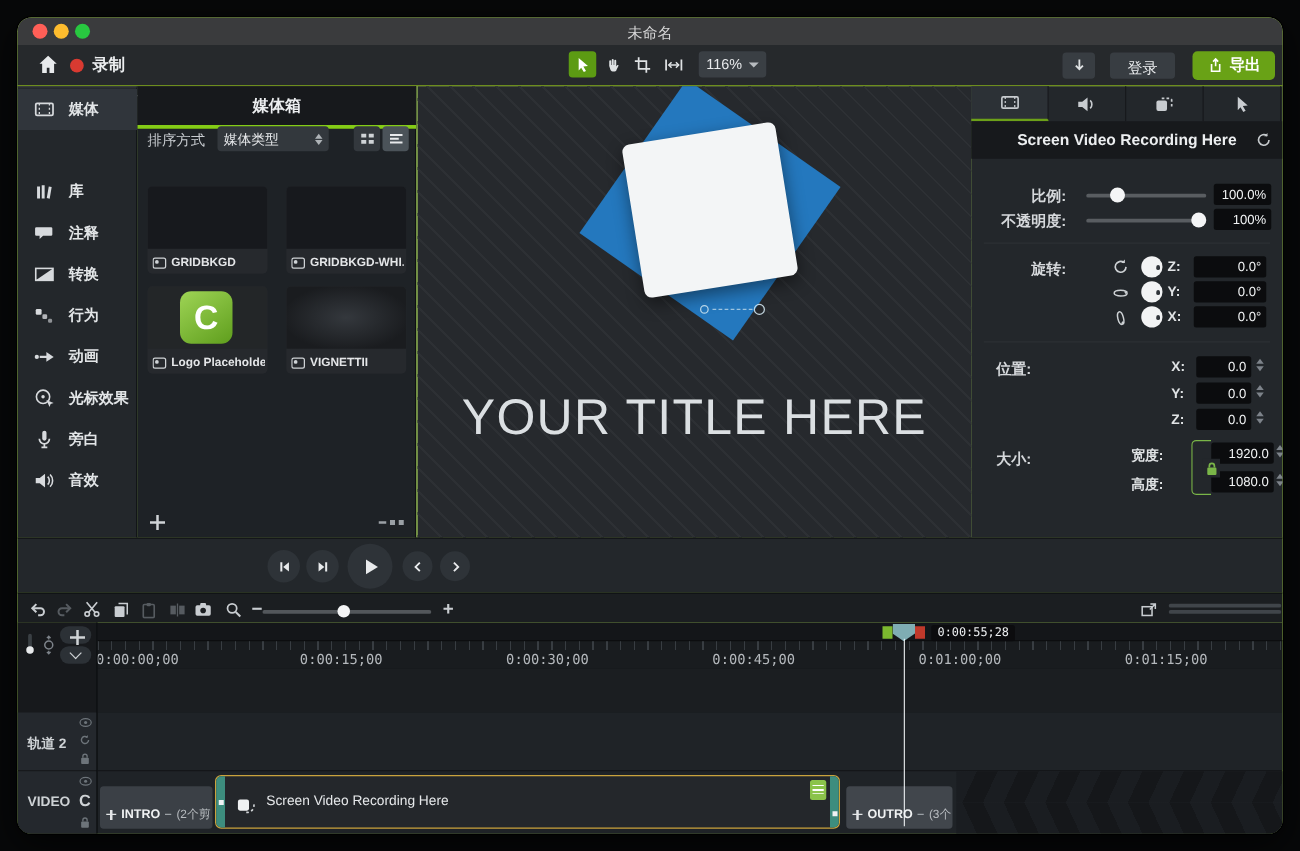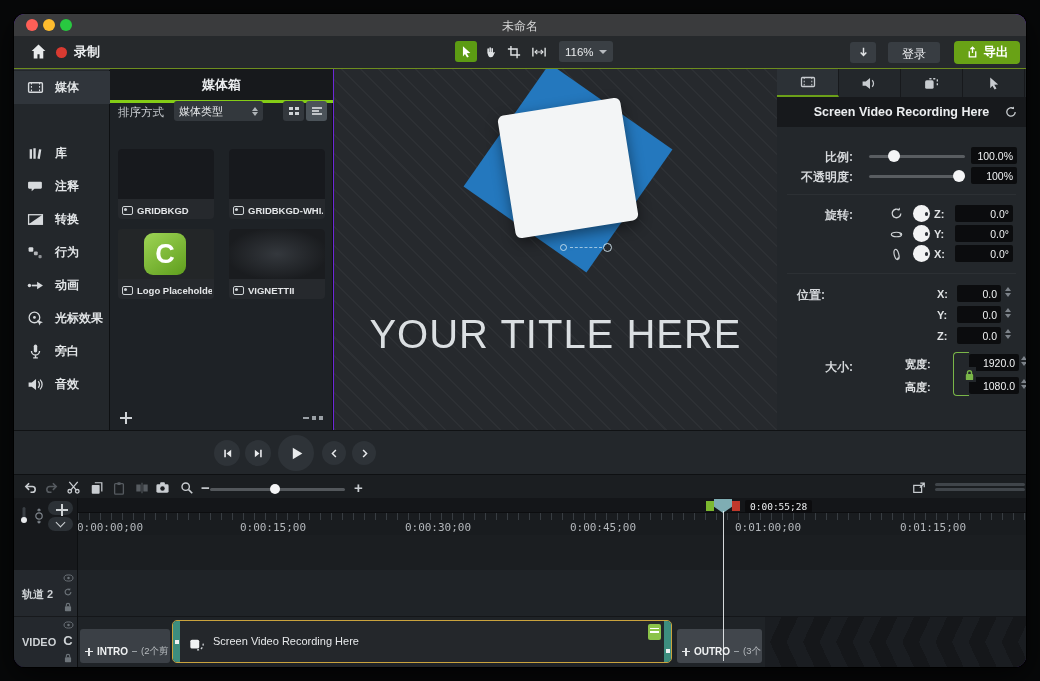--- a/index.html
+++ b/index.html
@@ -1,20 +1,20 @@
 <!DOCTYPE html>
 <html><head>
 <meta charset="utf-8">
 <style>
   * { margin:0; padding:0; box-sizing:border-box; }
   html,body { width:1040px; height:681px; background:#070809; overflow:hidden;
               font-family:"Liberation Sans","DejaVu Sans",sans-serif; }
   .abs { position:absolute; }
   .window { position:absolute; left:14px; top:14px; width:1012px; height:653px;
-            background:#6d28d9; border-radius:11px; overflow:hidden;
+            background:#bef264; border-radius:11px; overflow:hidden;
             box-shadow:0 0 0 1px #000, 0 8px 30px rgba(0,0,0,.7); }
   svg { display:block; }
 
   
   .titlebar { left:0; top:0; width:1012px; height:22px; background:#3a3b3d; }
   .tl-dot { width:12px; height:12px; border-radius:50%; top:5px; }
   .title-text { width:100%; text-align:center; top:4px; font-size:12px; color:#d6d6d7; }
 
   
   .toolbar { left:0; top:22px; width:1012px; height:32px; background:#26292c; }
@@ -533,21 +533,21 @@
         <i class="d"></i>
       </div>
 
     <div class="axlbl" style="left:160px;top:261px">Z:</div>
     <div class="vfield" style="left:180px;top:258px;width:44px;height:17px">0.0</div>
     <div class="spin" style="left:228px;top:260px">
         <i class="u"></i>
         <i class="d"></i>
       </div>
 
-    <div class="plabel" style="top:290px;width:60px;text-align:center;left:32px">大小:</div>
+    <div class="plabel" style="top:290px;width:60px;text-align:left;left:20px">大小:</div>
     <div class="axlbl" style="left:128px;top:288px">宽度:</div>
     <div class="vfield" style="left:192px;top:285px;width:50px;height:17px">1920.0</div>
     <div class="spin" style="left:244px;top:287px">
         <i class="u"></i>
         <i class="d"></i>
       </div>
 
     <div class="axlbl" style="left:128px;top:311px">高度:</div>
     <div class="vfield" style="left:192px;top:308px;width:50px;height:17px">1080.0</div>
     <div class="spin" style="left:244px;top:310px">

